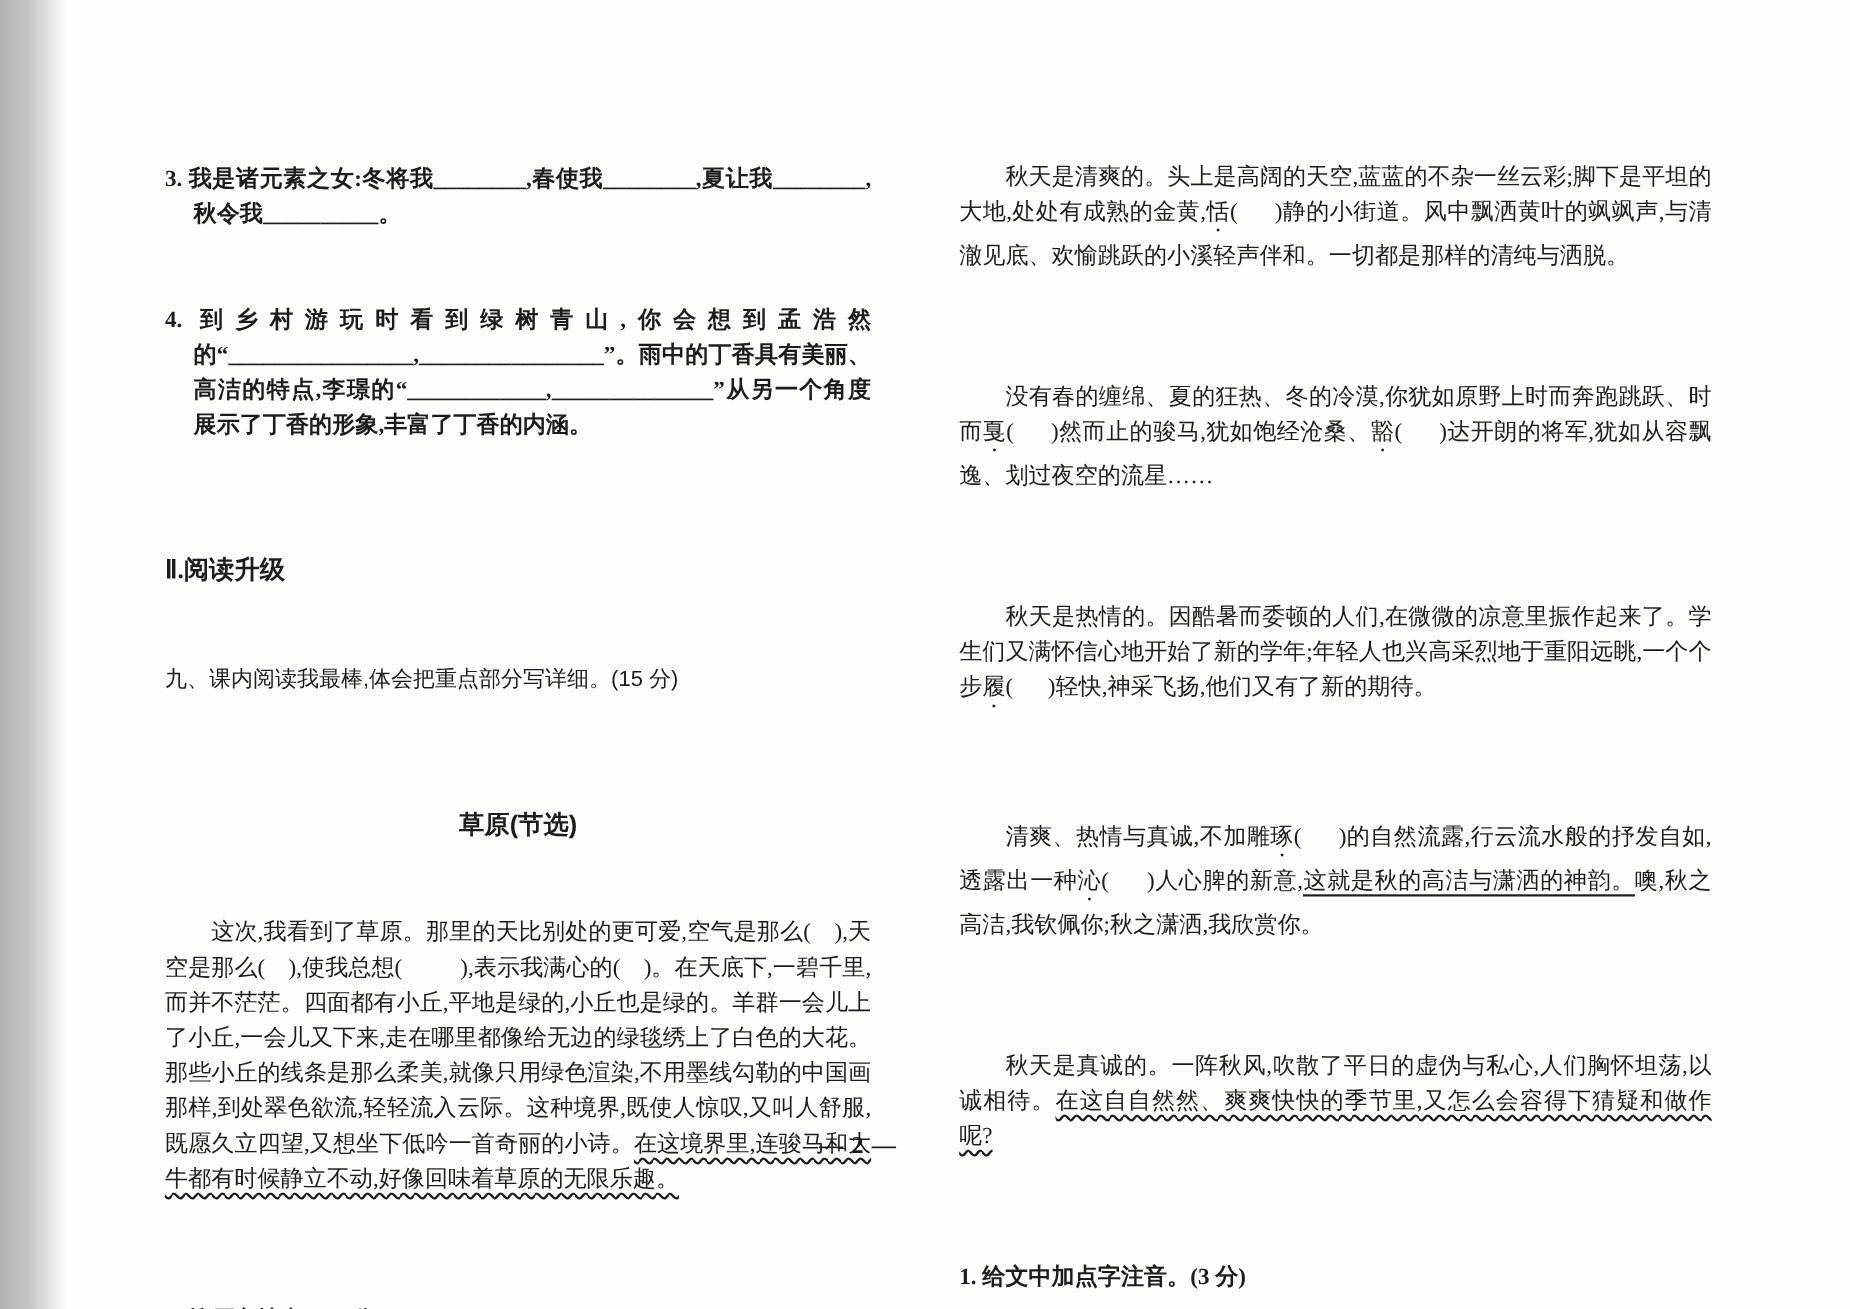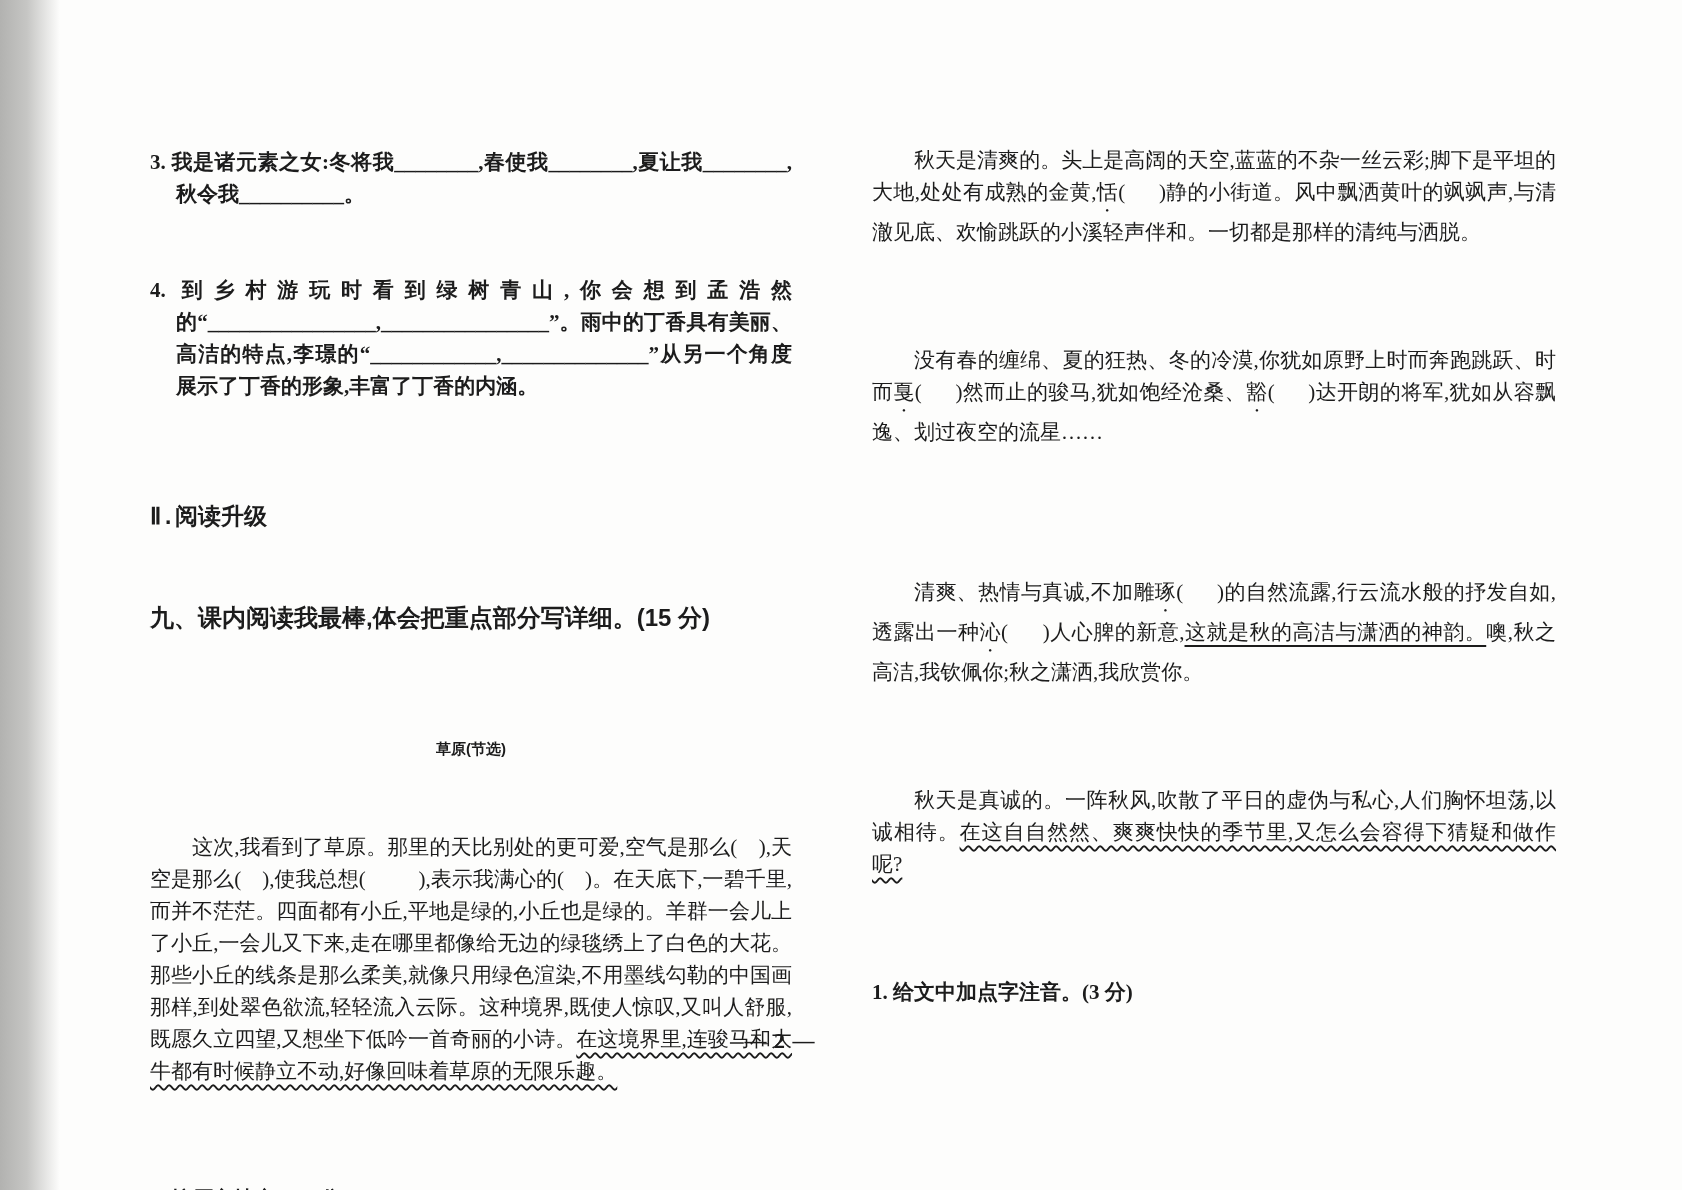--- a/index.html
+++ b/index.html
@@ -25,36 +25,36 @@
   .col-left{left:150px;top:82px;width:642px;}
   .col-right{left:872px;top:80px;width:684px;}
   p{margin:0;}
   .q{
     font-weight:bold;
     padding-left:26px;
     text-indent:-26px;
     margin:0;
   }
   .section-head{
-    font-family:Liberation Mono, monospace;
+    font-family:Liberation Serif, serif;
     font-weight:bold;
     font-size:23px;
     margin:4px 0 3px 0;
   }
   .bighead{
     font-family:"Liberation Sans","DejaVu Sans",sans-serif;
-    font-weight:bold;
-    font-size:24px;
+    font-weight:normal;
+    font-size:20px;
     margin:1px 0;
   }
   .passage-title{
     text-align:center;
     font-family:"Liberation Sans","DejaVu Sans",sans-serif;
     font-weight:bold;
-    font-size:15px;
+    font-size:23px;
     margin:2px 0;
   }
   .passage{
     text-indent:2em;
     font-weight:normal;
   }
   .passage-flow{font-weight:normal;}
   .wavy{
     text-decoration-line:underline;
     text-decoration-style:wavy;
@@ -109,20 +109,21 @@
   
   
   
 </div>
 
 <div class="col col-right">
   <p class="passage"><span class="passage-flow">秋天是清爽的。头上是高阔的天空,蓝蓝的不杂一丝云彩;脚下是平坦的大地,处处有成熟的金黄,</span><span class="passage-flow dot">恬</span><span class="passage-flow">(      )静的小街道。风中飘洒黄叶的飒飒声,与清澈见底、欢愉跳跃的小溪轻声伴和。一切都是那样的清纯与洒脱。</span></p>
 
   <p class="passage"><span class="passage-flow">没有春的缠绵、夏的狂热、冬的冷漠,你犹如原野上时而奔跑跳跃、时而</span><span class="passage-flow dot">戛</span><span class="passage-flow">(      )然而止的骏马,犹如饱经沧桑、</span><span class="passage-flow dot">豁</span><span class="passage-flow">(      )达开朗的将军,犹如从容飘逸、划过夜空的流星……</span></p>
 
+  <p class="passage"><span class="passage-flow">秋天是热情的。因酷暑而委顿的人们,在微微的凉意里振作起来了。学生们又满怀信心地开始了新的学年;年轻人也兴高采烈地于重阳远眺,一个个步</span><span class="passage-flow dot">履</span><span class="passage-flow">(      )轻快,神采飞扬,他们又有了新的期待。</span></p>
 
   <p class="passage"><span class="passage-flow">清爽、热情与真诚,不加雕</span><span class="passage-flow dot">琢</span><span class="passage-flow">(      )的自然流露,行云流水般的抒发自如,透露出一种</span><span class="passage-flow dot">沁</span><span class="passage-flow">(      )人心脾的新意,</span><span class="passage-flow uline">这就是秋的高洁与潇洒的神韵。</span><span class="passage-flow">噢,秋之高洁,我钦佩你;秋之潇洒,我欣赏你。</span></p>
 
   <p class="passage"><span class="passage-flow">秋天是真诚的。一阵秋风,吹散了平日的虚伪与私心,人们胸怀坦荡,以诚相待。</span><span class="passage-flow wavy">在这自自然然、爽爽快快的季节里,又怎么会容得下猜疑和做作呢?</span></p>
 
   <p class="q">1. 给文中加点字注音。(3 分)</p>
   
   
   
   

